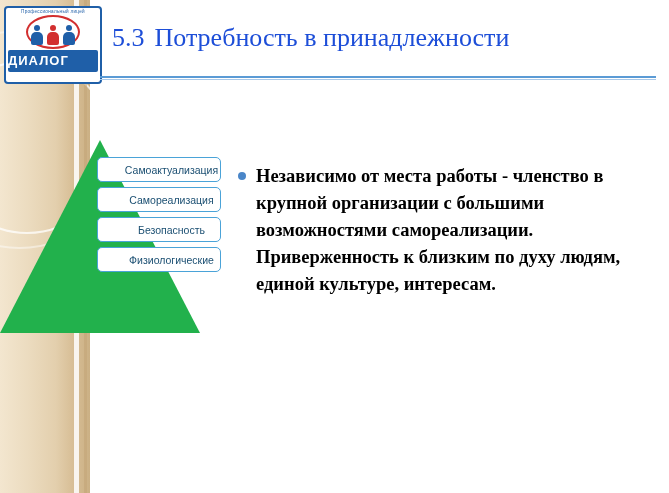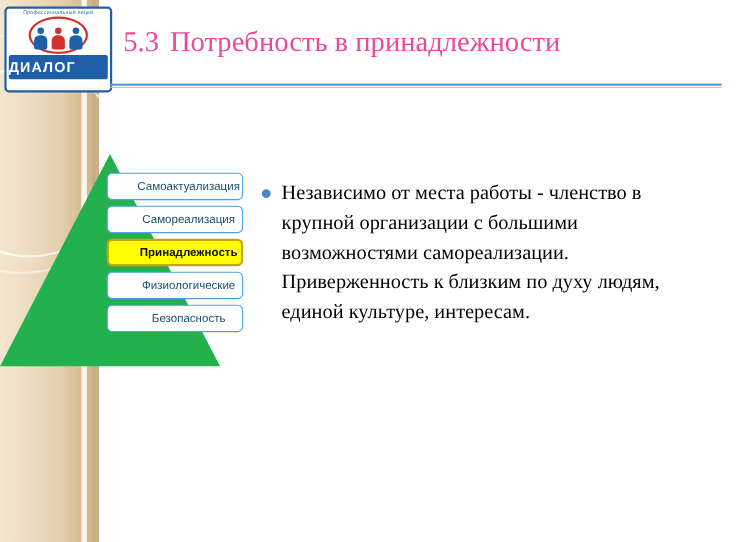--- a/index.html
+++ b/index.html
@@ -87,21 +87,21 @@
     top: 79px;
     width: 556px;
     height: 1px;
     background: #a8c8e8;
   }
   .slide-title {
     position: absolute;
     left: 112px;
     top: 22px;
     width: 540px;
-    color: #ec4899;
+    color: #1d4ed8;
     font-size: 26px;
     line-height: 32px;
     font-family: "Liberation Serif", serif;
     white-space: nowrap;
   }
   .slide-title .num {
     margin-right: 10px;
   }
 
   
@@ -269,20 +269,21 @@
     margin-right: 10px;
     border-radius: 50%;
     background: #4a86c8;
   }
   .bullet-text {
     flex: 1 1 auto;
     font-family: "Liberation Serif", serif;
     font-size: 18.5px;
     line-height: 27px;
     color: #000000;
+    font-weight: bold;
   }
 </style>
 </head>
 <body>
 
 <div class="slide">
 
   <div class="left-band">
     <div class="arc2"></div>
     <div class="arc"></div>
@@ -322,28 +323,25 @@
     <div class="tri"></div>
   </div>
 
   <div class="levels">
     <div class="level">
       <span>Самоактуализация</span>
     </div>
     <div class="level">
       <span>Самореализация</span>
     </div>
-    <div class="level highlight">
-      <span>Принадлежность</span>
+    <div class="level">
+      <span>Безопасность</span>
     </div>
     <div class="level">
       <span>Физиологические</span>
-    </div>
-    <div class="level">
-      <span>Безопасность</span>
     </div>
   </div>
 
   <div class="body-block">
     <div class="bullet-row">
       <span class="bullet-dot"></span>
       <span class="bullet-text">Независимо от места работы  - членство в крупной организации с большими возможностями самореализации. Приверженность к близким по духу людям, единой культуре, интересам.</span>
     </div>
   </div>
 

